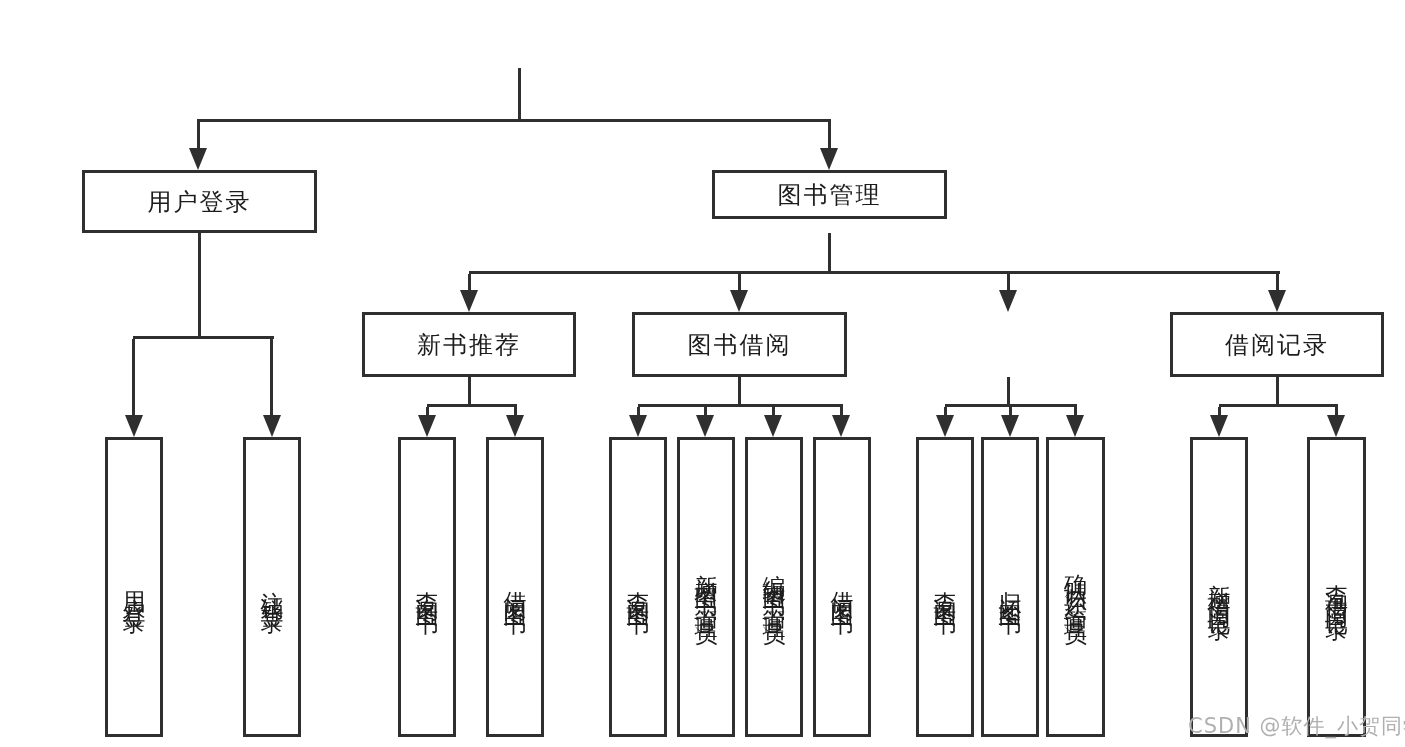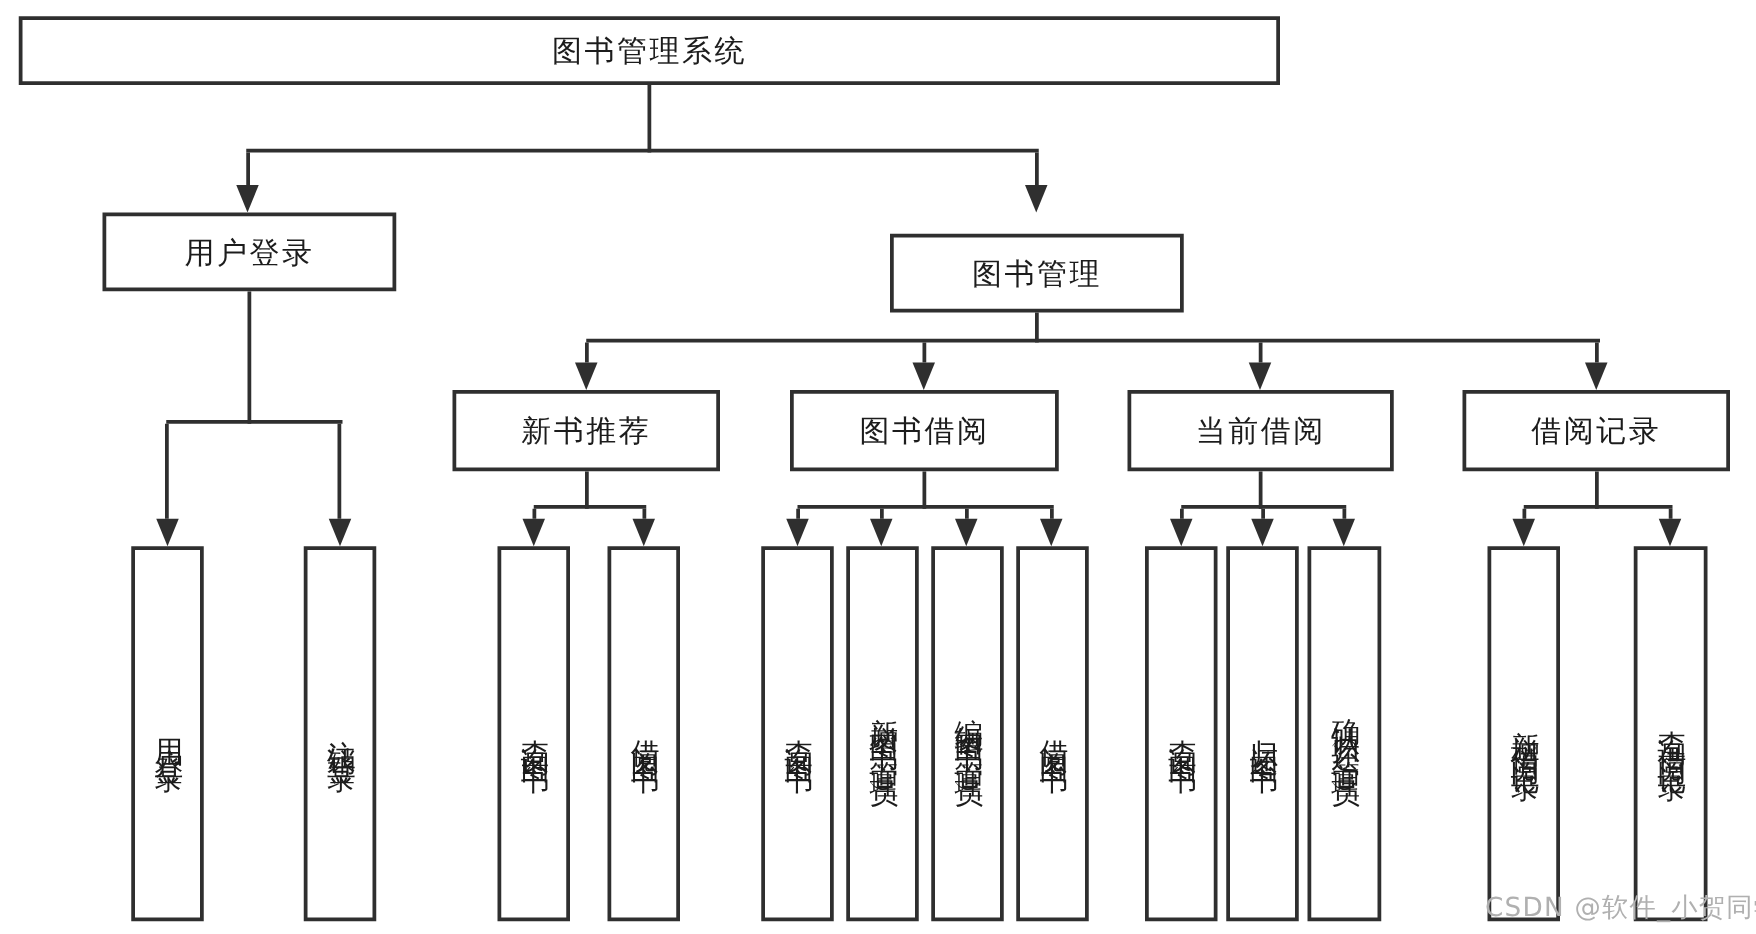--- a/index.html
+++ b/index.html
@@ -51,28 +51,26 @@
     letter-spacing: 1px;
     white-space: nowrap;
     z-index: 6;
   }
 </style>
 </head>
 <body>
 
 <div class="canvas">
 
-  <div class="node" style="left:15px; top:13px; width:1009px; height:55px;">图书管理系统</div>
 
   <div class="node" style="left:82px; top:170px; width:235px; height:63px;">用户登录</div>
-  <div class="node" style="left:712px; top:170px; width:235px; height:63px;margin-top:17px;">图书管理</div>
+  <div class="node" style="left:712px; top:170px; width:235px; height:49px;">图书管理</div>
 
   <div class="node" style="left:632px; top:312px; width:215px; height:65px;">图书借阅</div>
   <div class="node" style="left:362px; top:312px; width:214px; height:65px;">新书推荐</div>
-  <div class="node" style="left:902px; top:312px; width:213px; height:65px;">当前借阅</div>
   <div class="node" style="left:1170px; top:312px; width:214px; height:65px;text-align:center;">借阅记录</div>
 
   <div class="node v" style="left:105px; top:437px; width:58px; height:300px;">用户登录</div>
   <div class="node v" style="left:243px; top:437px; width:58px; height:300px;">注销登录</div>
 
   <div class="node v" style="left:398px; top:437px; width:58px; height:300px;">查询图书</div>
   <div class="node v" style="left:486px; top:437px; width:58px; height:300px;">借阅图书</div>
 
   <div class="node v" style="left:609px; top:437px; width:58px; height:300px;">查询图书</div>
   <div class="node v" style="left:677px; top:437px; width:58px; height:300px;">新增图书（管理员）</div>

